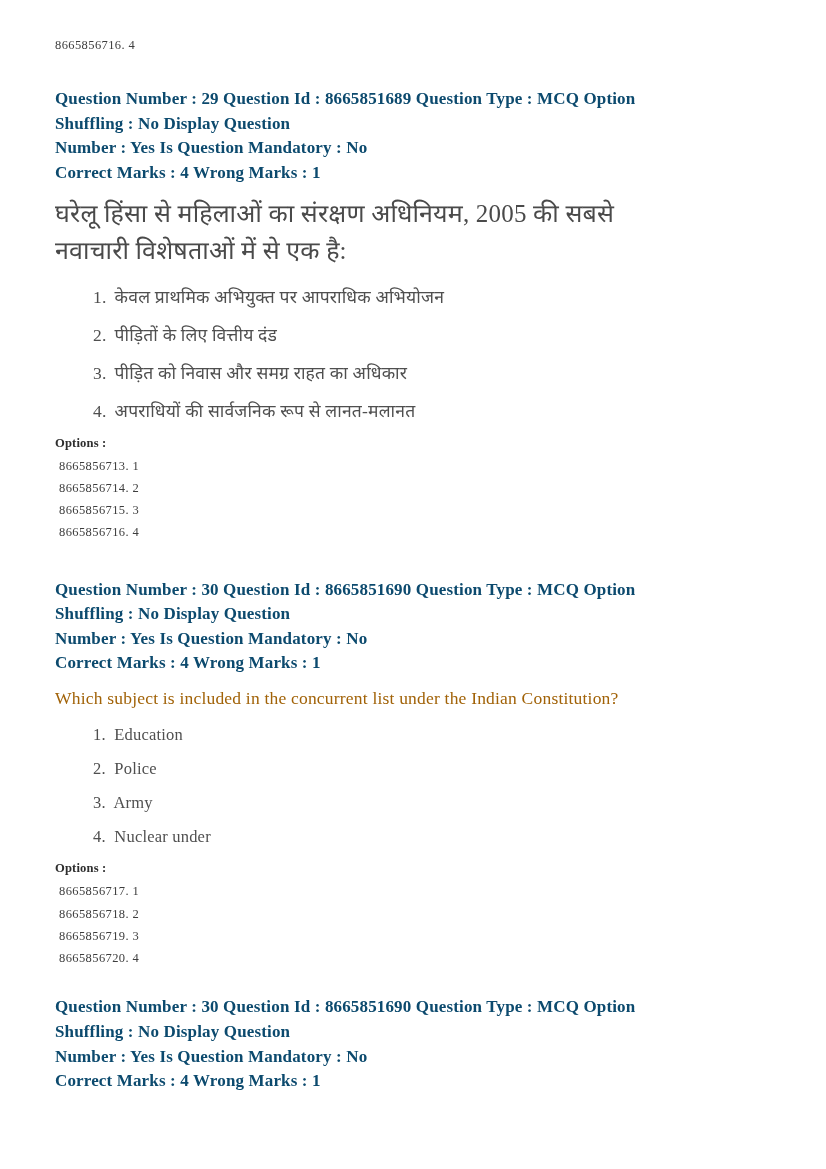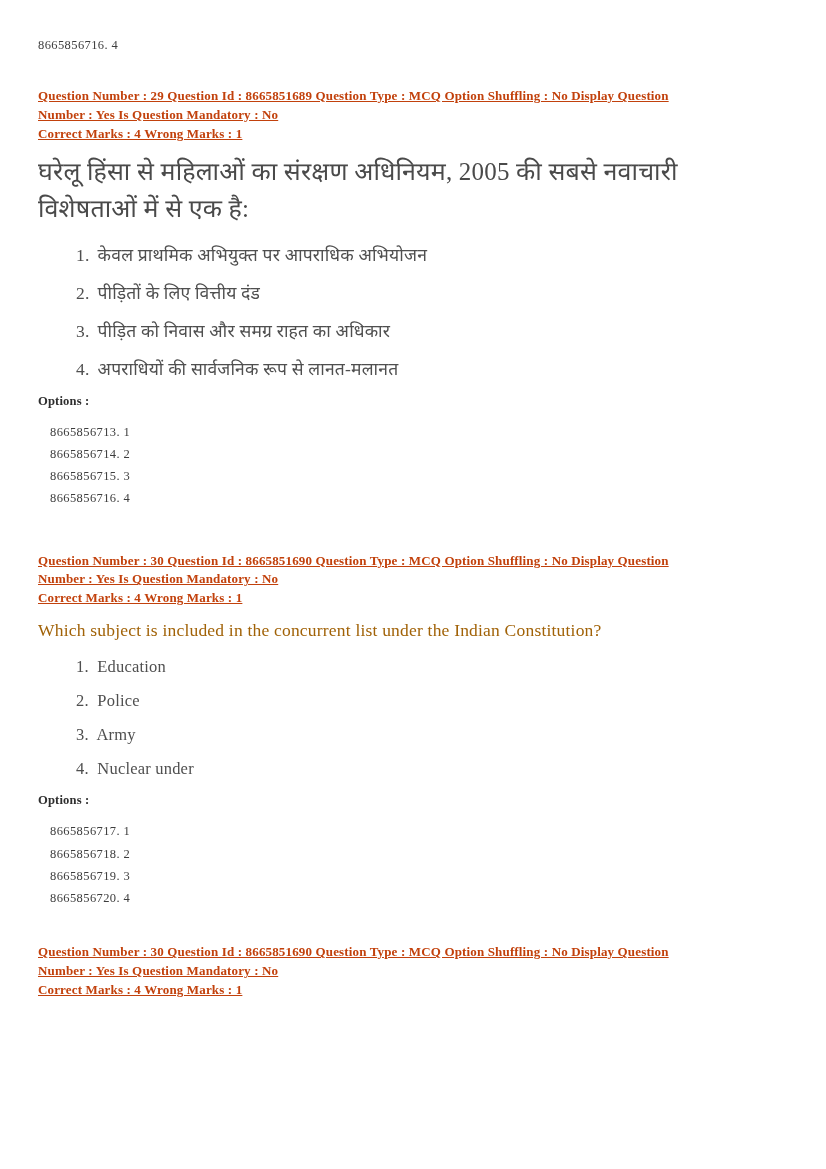--- a/index.html
+++ b/index.html
@@ -12,41 +12,40 @@
     min-height: 1169px;
     font-family: "Liberation Serif", serif;
     color: #3a3a3a;
     -webkit-font-smoothing: antialiased;
   }
   .page {
     position: relative;
     width: 750px;
     min-height: 1169px;
     box-sizing: border-box;
-    padding: 38px 62px 40px 38px;
+    padding: 38px 62px 40px 55px;
   }
   .top-orphan {
     font-family: "Liberation Serif", serif;
     font-size: 12.5px;
     color: #3d3d3d;
     letter-spacing: 0.4px;
     margin: 0 0 34px 0;
   }
   .q-block {
     margin-bottom: 4px;
   }
   .q-meta {
     font-family: "Liberation Serif", serif;
     font-weight: bold;
-    font-size: 13px;
+    font-size: 17px;
     line-height: 1.45;
-    color: #c2410c;
+    color: #0c4a6e;
     letter-spacing: 0.15px;
     max-width: 700px;
-    text-decoration: underline;
   }
   .q-meta .line {
     display: block;
   }
   .q-text {
     font-size: 17.5px;
     color: #a16207;
     margin: 9px 0 4px 0;
     line-height: 1.5;
     letter-spacing: 0.2px;
@@ -74,21 +73,21 @@
     min-width: 17px;
   }
   .options-label {
     font-weight: bold;
     font-size: 12.6px;
     color: #2e2e2e;
     margin: 0 0 2px 0;
     letter-spacing: 0.15px;
   }
   .id-list {
-    margin: 12px;
+    margin: 4px;
     padding: 0;
     list-style: none;
   }
   .id-item {
     font-size: 12.5px;
     color: #3d3d3d;
     line-height: 1.78;
     letter-spacing: 0.4px;
   }
   .spacer-lg {

